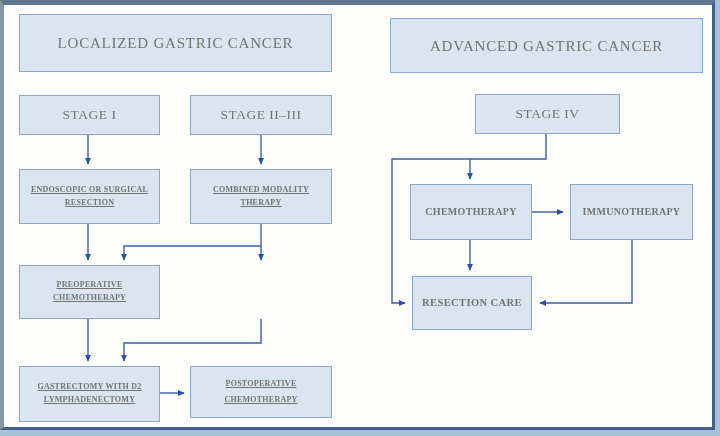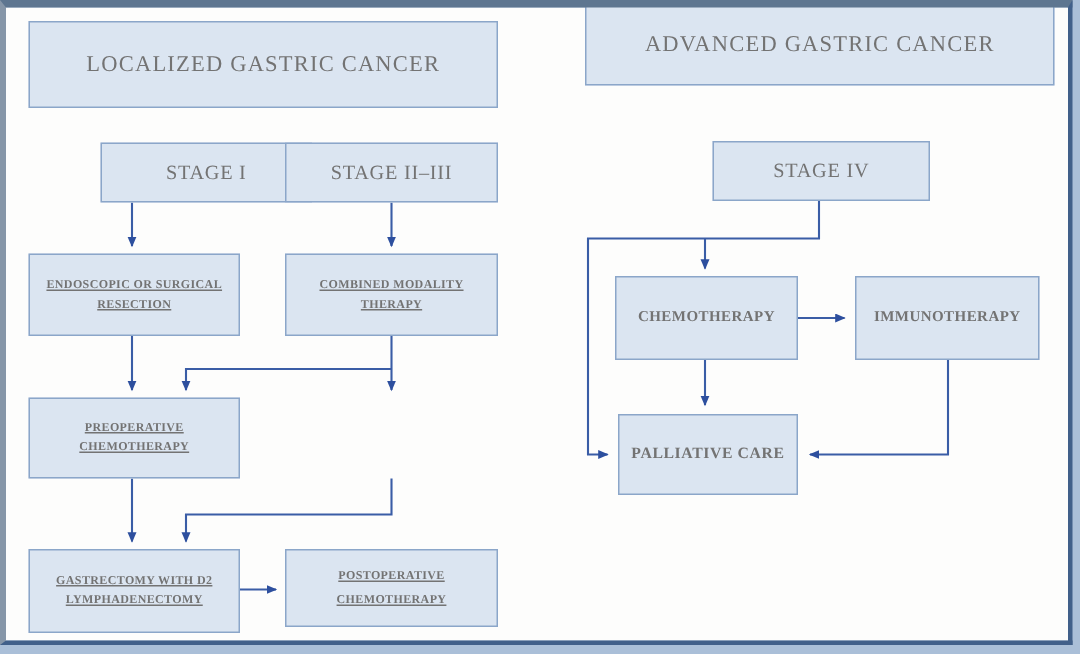--- a/index.html
+++ b/index.html
@@ -87,39 +87,39 @@
       <polyline points="546,134 546,159 392,159 392,303 405,303" marker-end="url(#ah)"></polyline>
       <polyline points="470,159 470,179" marker-end="url(#ah)"></polyline>
       <polyline points="532,212 563,212" marker-end="url(#ah)"></polyline>
       <polyline points="470,240 470,270" marker-end="url(#ah)"></polyline>
       <polyline points="632,240 632,303 540,303" marker-end="url(#ah)"></polyline>
     </g>
   </svg>
 
   <div class="node header" style="left:19px;top:14px;width:313px;height:58px;">LOCALIZED GASTRIC CANCER</div>
 
-  <div class="node stagebox" style="left:19px;top:95px;width:141px;height:40px;margin-left:48px;">STAGE I</div>
+  <div class="node stagebox" style="left:19px;top:95px;width:141px;height:40px;">STAGE I</div>
 
   <div class="node stagebox" style="left:190px;top:95px;width:142px;height:40px;">STAGE II–III</div>
 
   <div class="node small" style="left:19px;top:169px;width:141px;height:55px;">ENDOSCOPIC OR SURGICAL RESECTION</div>
 
   <div class="node small" style="left:190px;top:169px;width:142px;height:55px;">COMBINED MODALITY THERAPY</div>
 
   <div class="node small" style="left:19px;top:265px;width:141px;height:54px;">PREOPERATIVE CHEMOTHERAPY</div>
 
 
   <div class="node small" style="left:19px;top:366px;width:141px;height:56px;">GASTRECTOMY WITH D2 LYMPHADENECTOMY</div>
 
   <div class="node small" style="left:190px;top:366px;width:142px;height:52px;line-height:2;">POSTOPERATIVE CHEMOTHERAPY</div>
 
-  <div class="node header" style="left:390px;top:2px;width:313px;height:55px;">ADVANCED GASTRIC CANCER</div>
+  <div class="node header" style="left:390px;top:18px;width:313px;height:55px;">ADVANCED GASTRIC CANCER</div>
 
   <div class="node stagebox" style="left:475px;top:94px;width:145px;height:40px;">STAGE IV</div>
 
   <div class="node rsmall" style="left:410px;top:184px;width:122px;height:56px;">CHEMOTHERAPY</div>
 
   <div class="node rsmall" style="left:570px;top:184px;width:123px;height:56px;">IMMUNOTHERAPY</div>
 
-  <div class="node palliative" style="left:412px;top:276px;width:120px;height:54px;">PALLIATIVE CARE</div>
+  <div class="node palliative" style="left:412px;top:276px;width:120px;height:54px;">RESECTION CARE</div>
 
   <div class="frame"></div>
 </div>
 
 </body></html>

